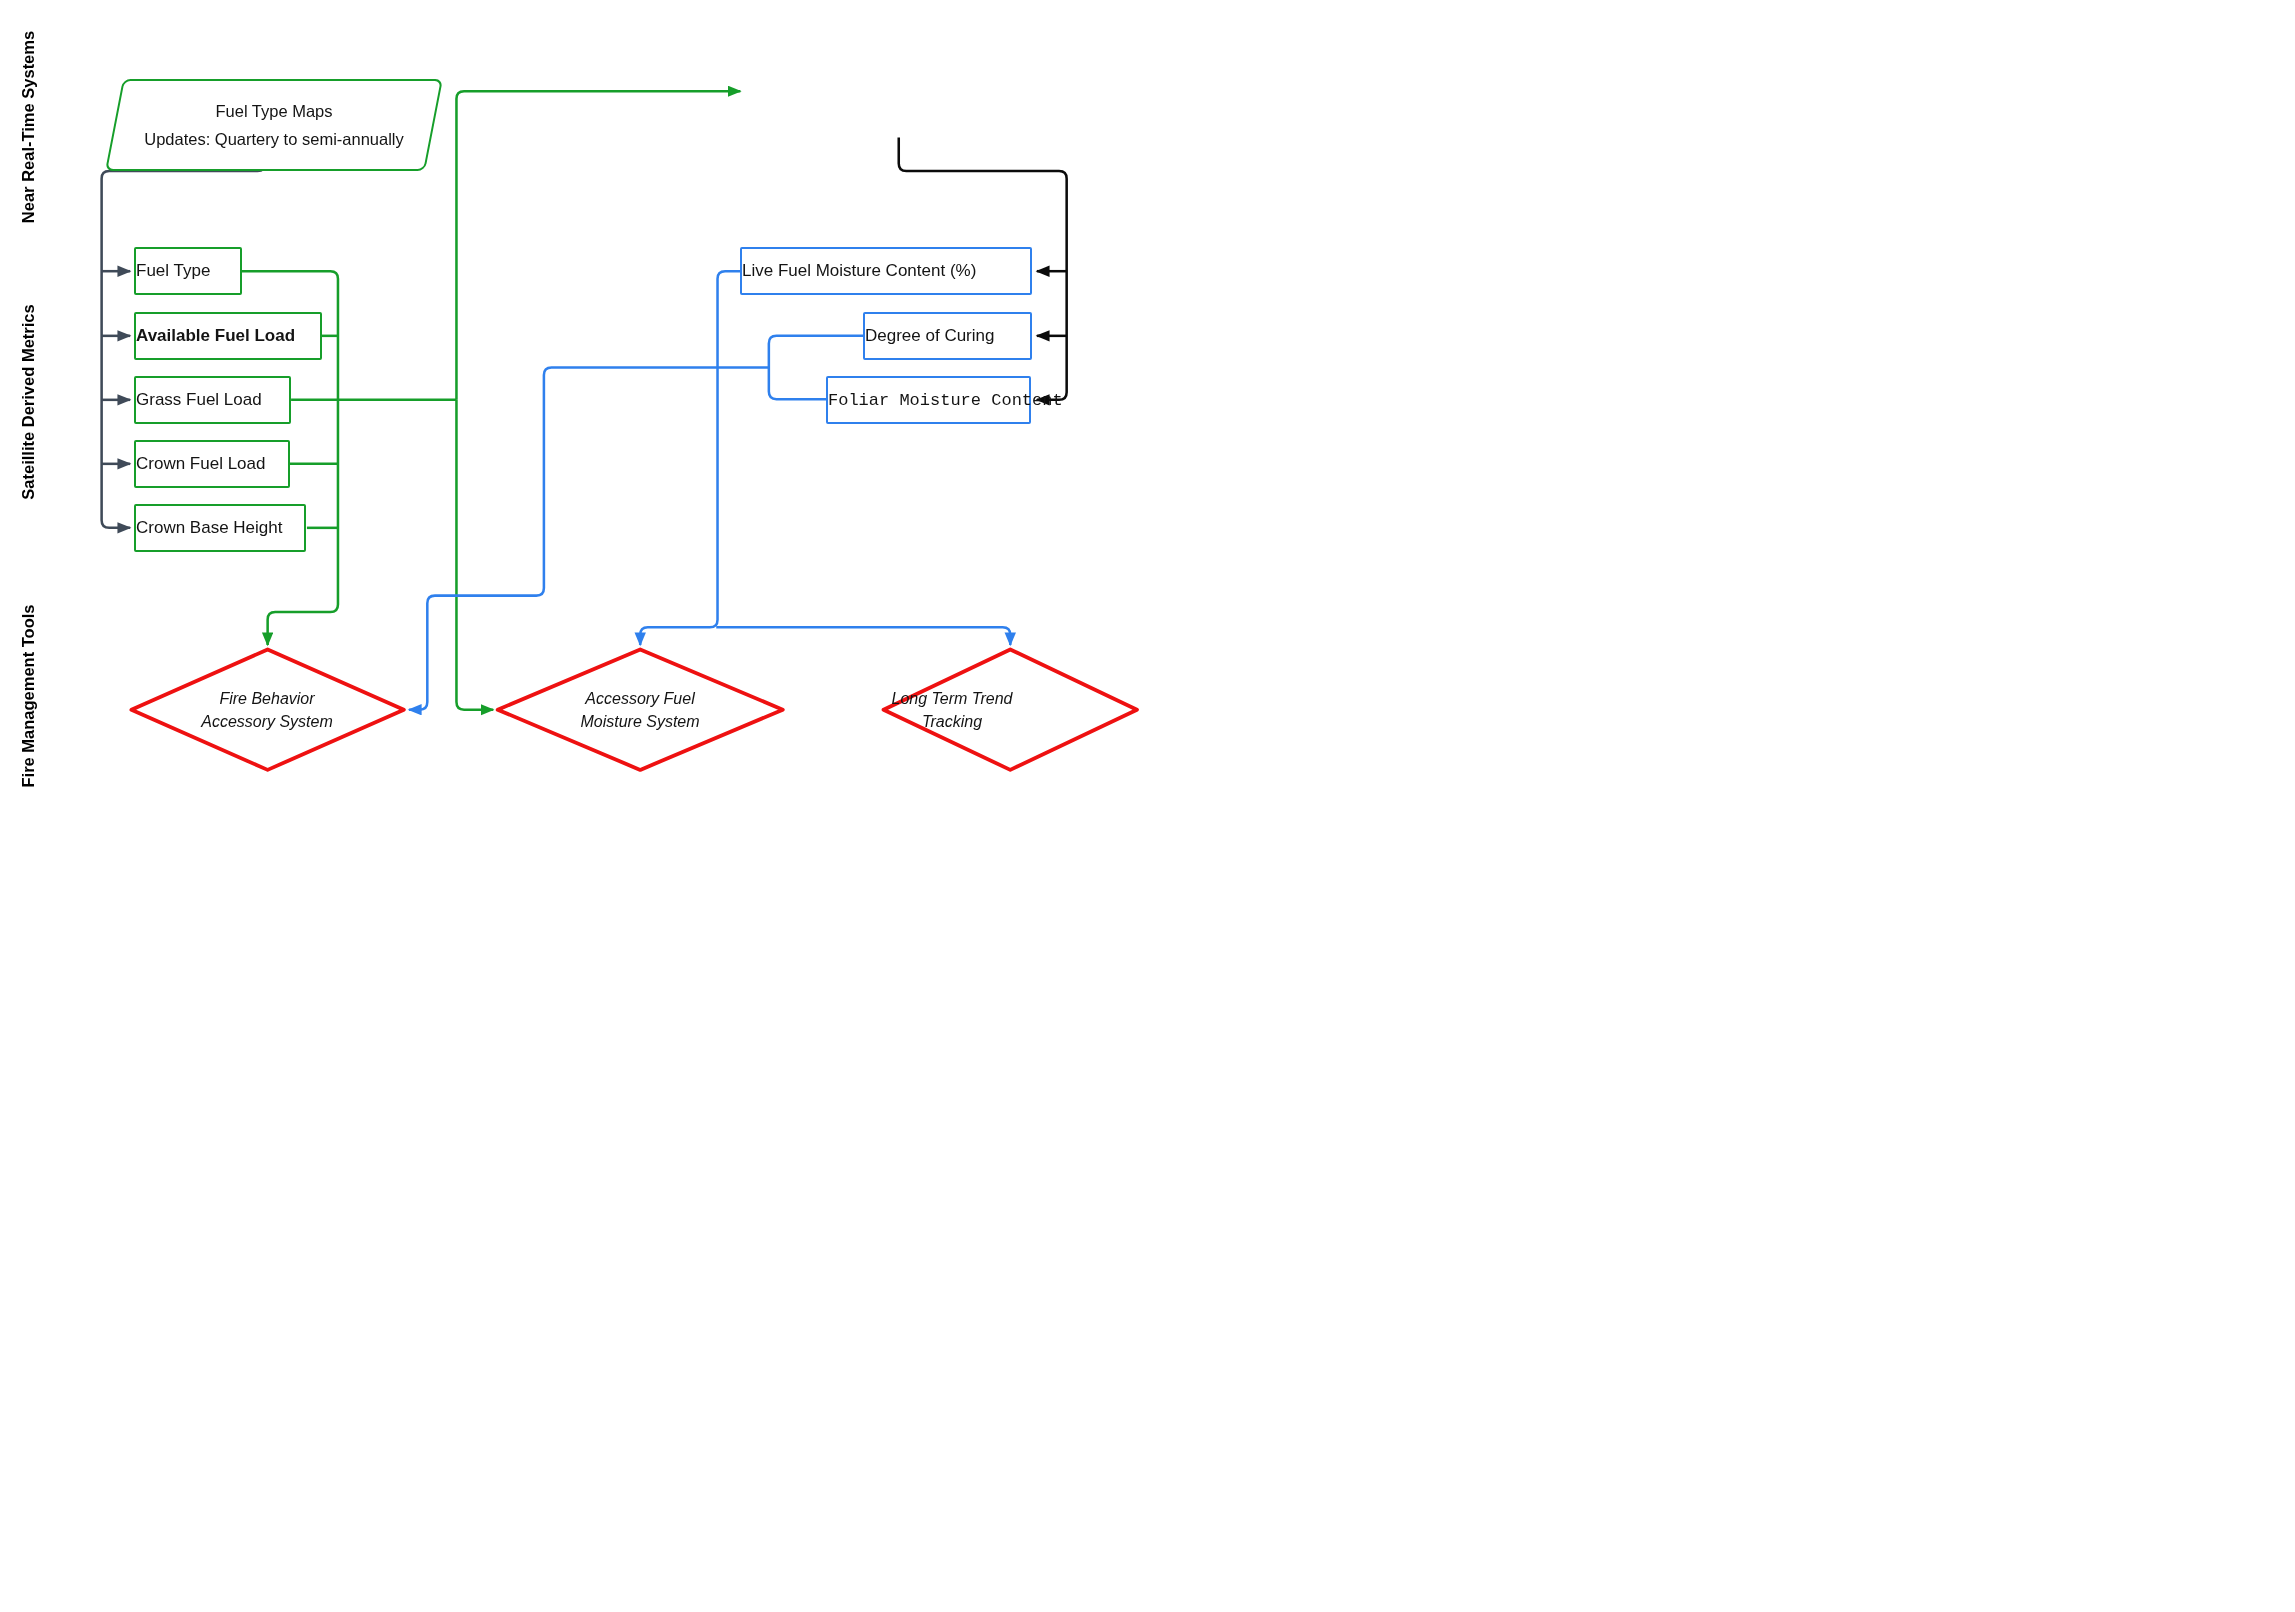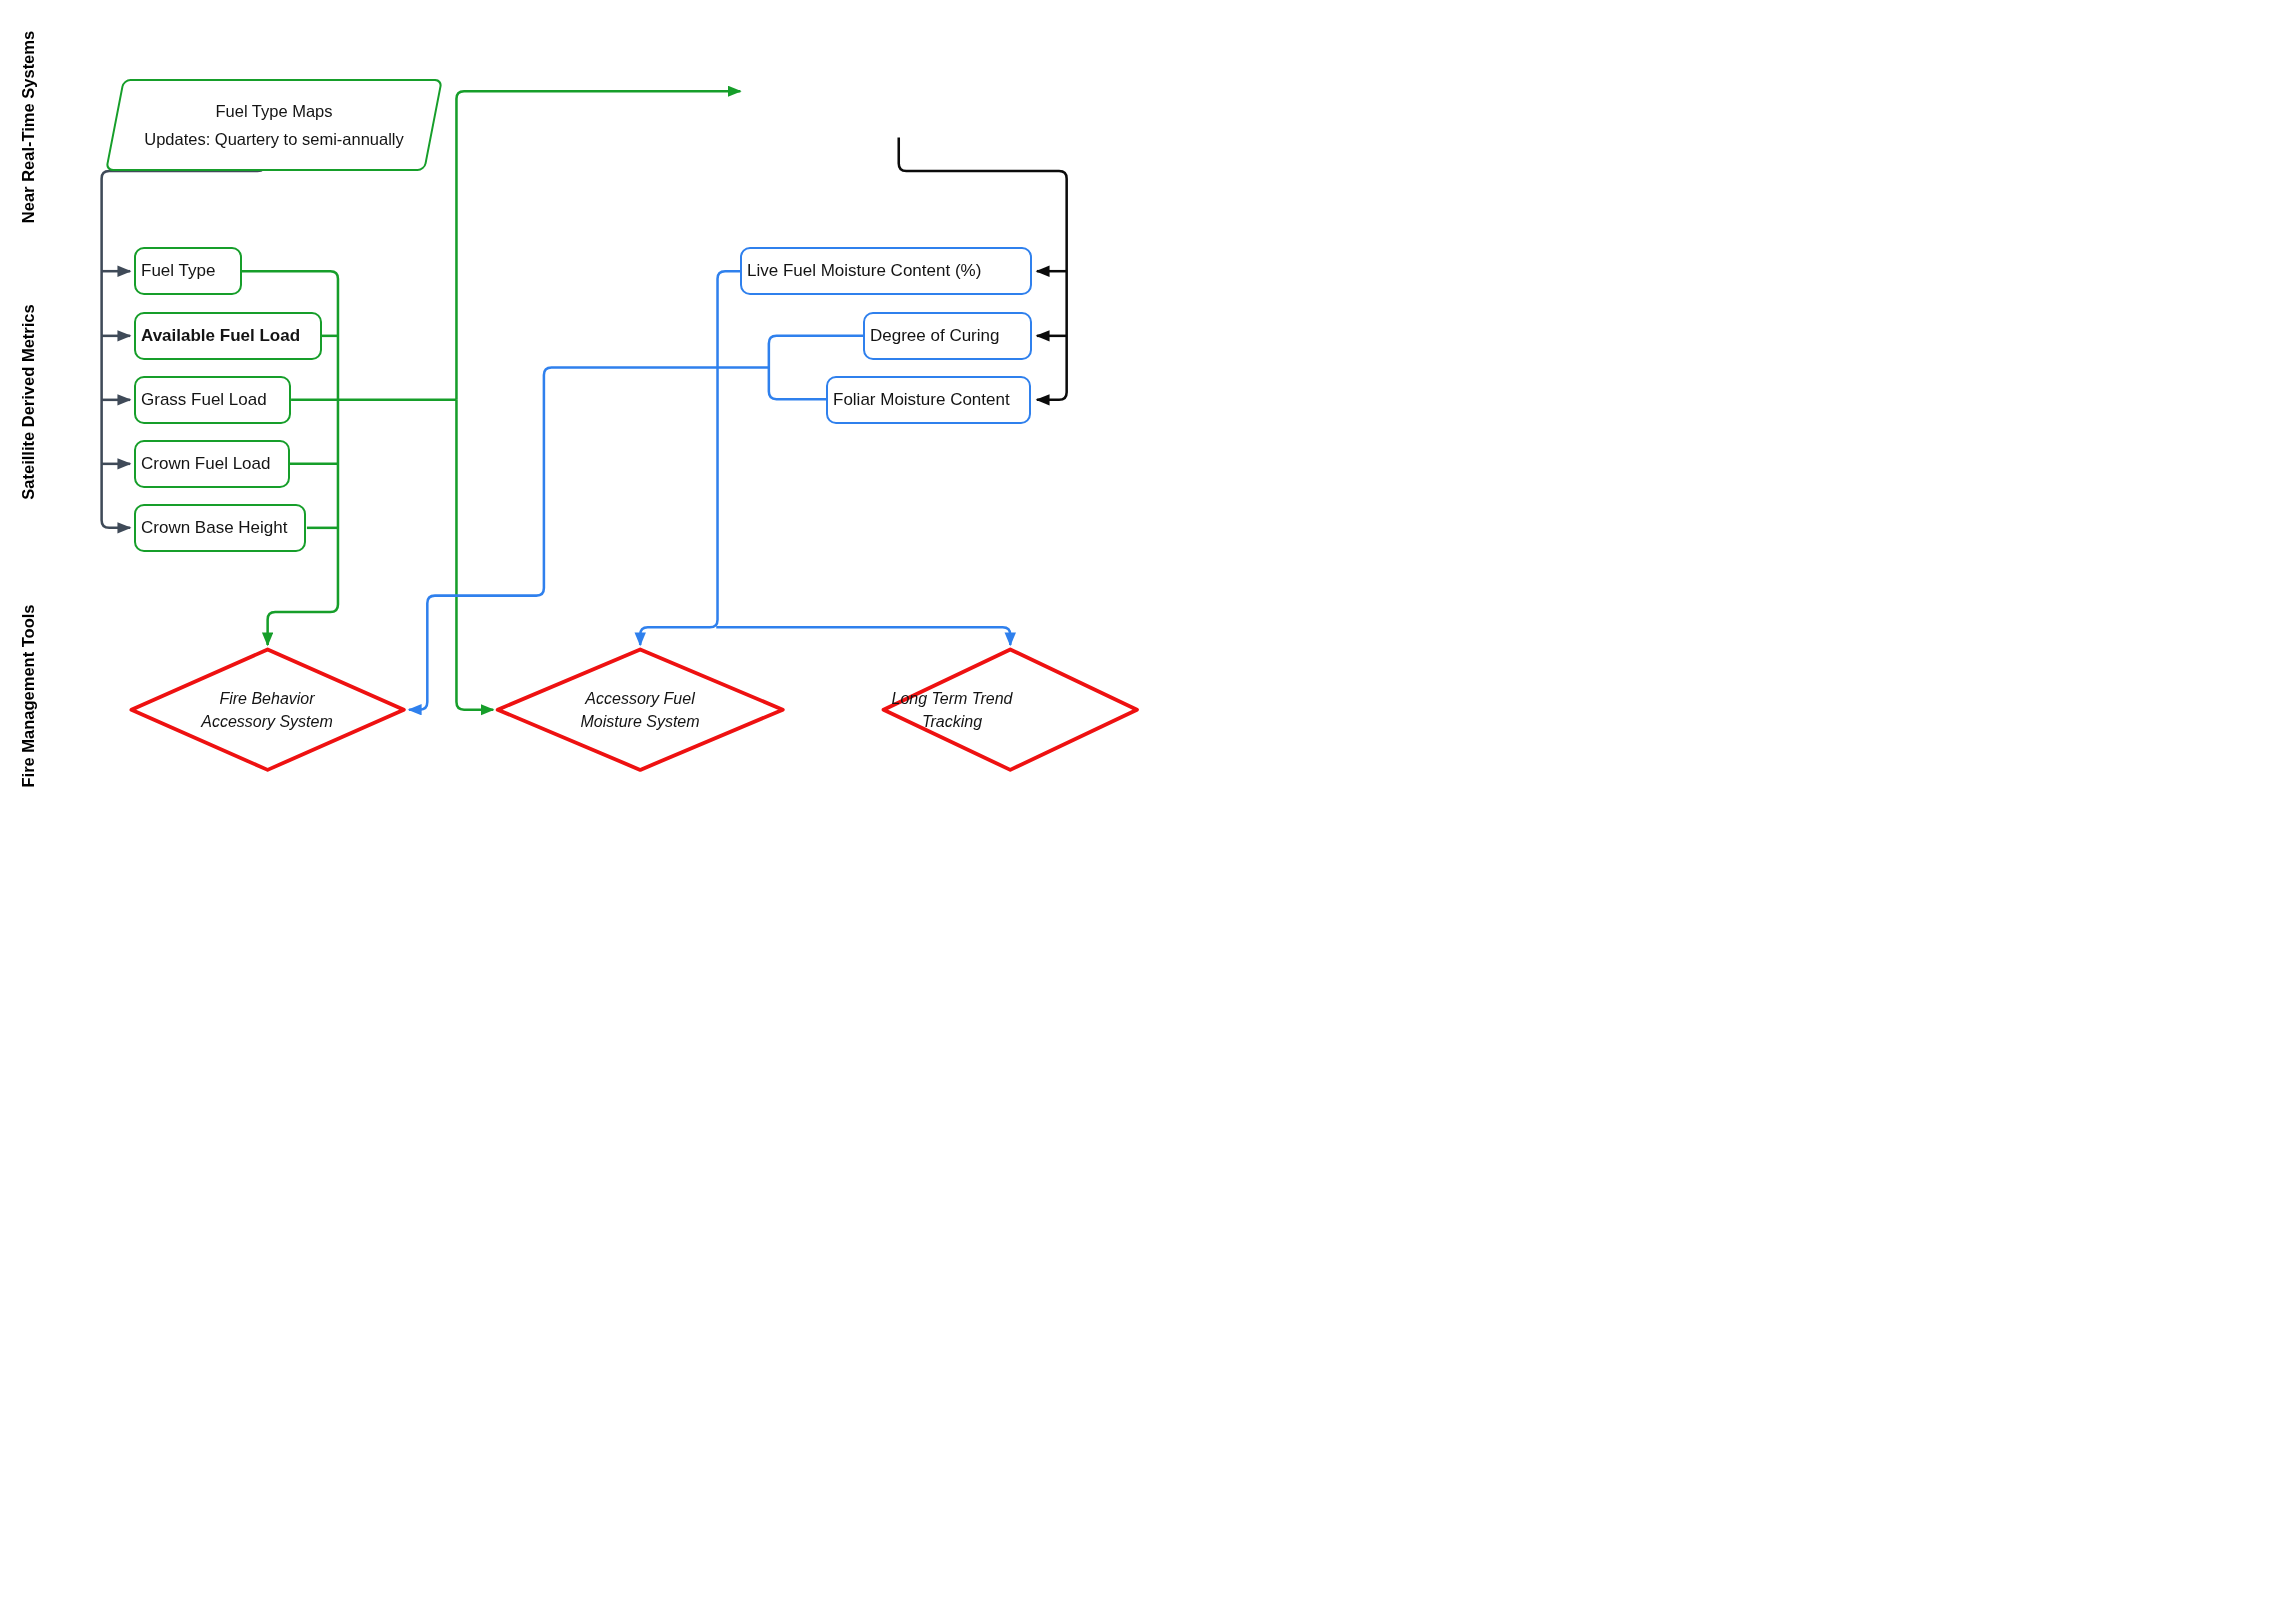--- a/index.html
+++ b/index.html
@@ -44,24 +44,23 @@
   .para.blue  .para-shape{border-color:var(--blue);}
   .para-text{
     position:absolute;inset:0;
     display:flex;flex-direction:column;justify-content:center;align-items:center;
     gap:9px;font-size:16.5px;line-height:1.1;text-align:center;
   }
   .nbox{
     position:absolute;
     background:#fff;
     border:2.5px solid;
-    border-radius:10px;
+    border-radius:2px;
     box-sizing:border-box;
     display:flex;align-items:center;
-    padding-left:5px;
     font-size:17px;
     white-space:nowrap;
   }
   .nbox.green{border-color:var(--green);}
   .nbox.blue{border-color:var(--blue);}
   .dia-text{
     position:absolute;
     width:215px;
     transform:translate(-50%,-50%);
     text-align:center;
@@ -132,21 +131,21 @@
   </div>
 
   <div class="nbox green" style="left:134px;top:247px;width:108px;height:48px;">Fuel Type</div>
   <div class="nbox green" style="left:134px;top:312px;width:188px;height:48px;font-weight:bold;">Available Fuel Load</div>
   <div class="nbox green" style="left:134px;top:376px;width:157px;height:48px;">Grass Fuel Load</div>
   <div class="nbox green" style="left:134px;top:440px;width:156px;height:48px;">Crown Fuel Load</div>
   <div class="nbox green" style="left:134px;top:504px;width:172px;height:48px;">Crown Base Height</div>
 
   <div class="nbox blue" style="left:740px;top:247px;width:292px;height:48px;">Live Fuel Moisture Content (%)</div>
   <div class="nbox blue" style="left:863px;top:312px;width:169px;height:48px;">Degree of Curing</div>
-  <div class="nbox blue" style="left:826px;top:376px;width:205px;height:48px;">Foliar Moisture Content</div>
+  <div class="nbox blue" style="left:826px;top:376px;width:205px;height:48px;font-family:Liberation Mono, monospace;">Foliar Moisture Content</div>
 
   <div class="dia-text" style="left:267px;top:710px;">
     <div>Fire Behavior</div>
     <div>Accessory System</div>
   </div>
   <div class="dia-text" style="left:640px;top:710px;">
     <div>Accessory Fuel</div>
     <div>Moisture System</div>
   </div>
   <div class="dia-text" style="left:952px;top:710px;">

